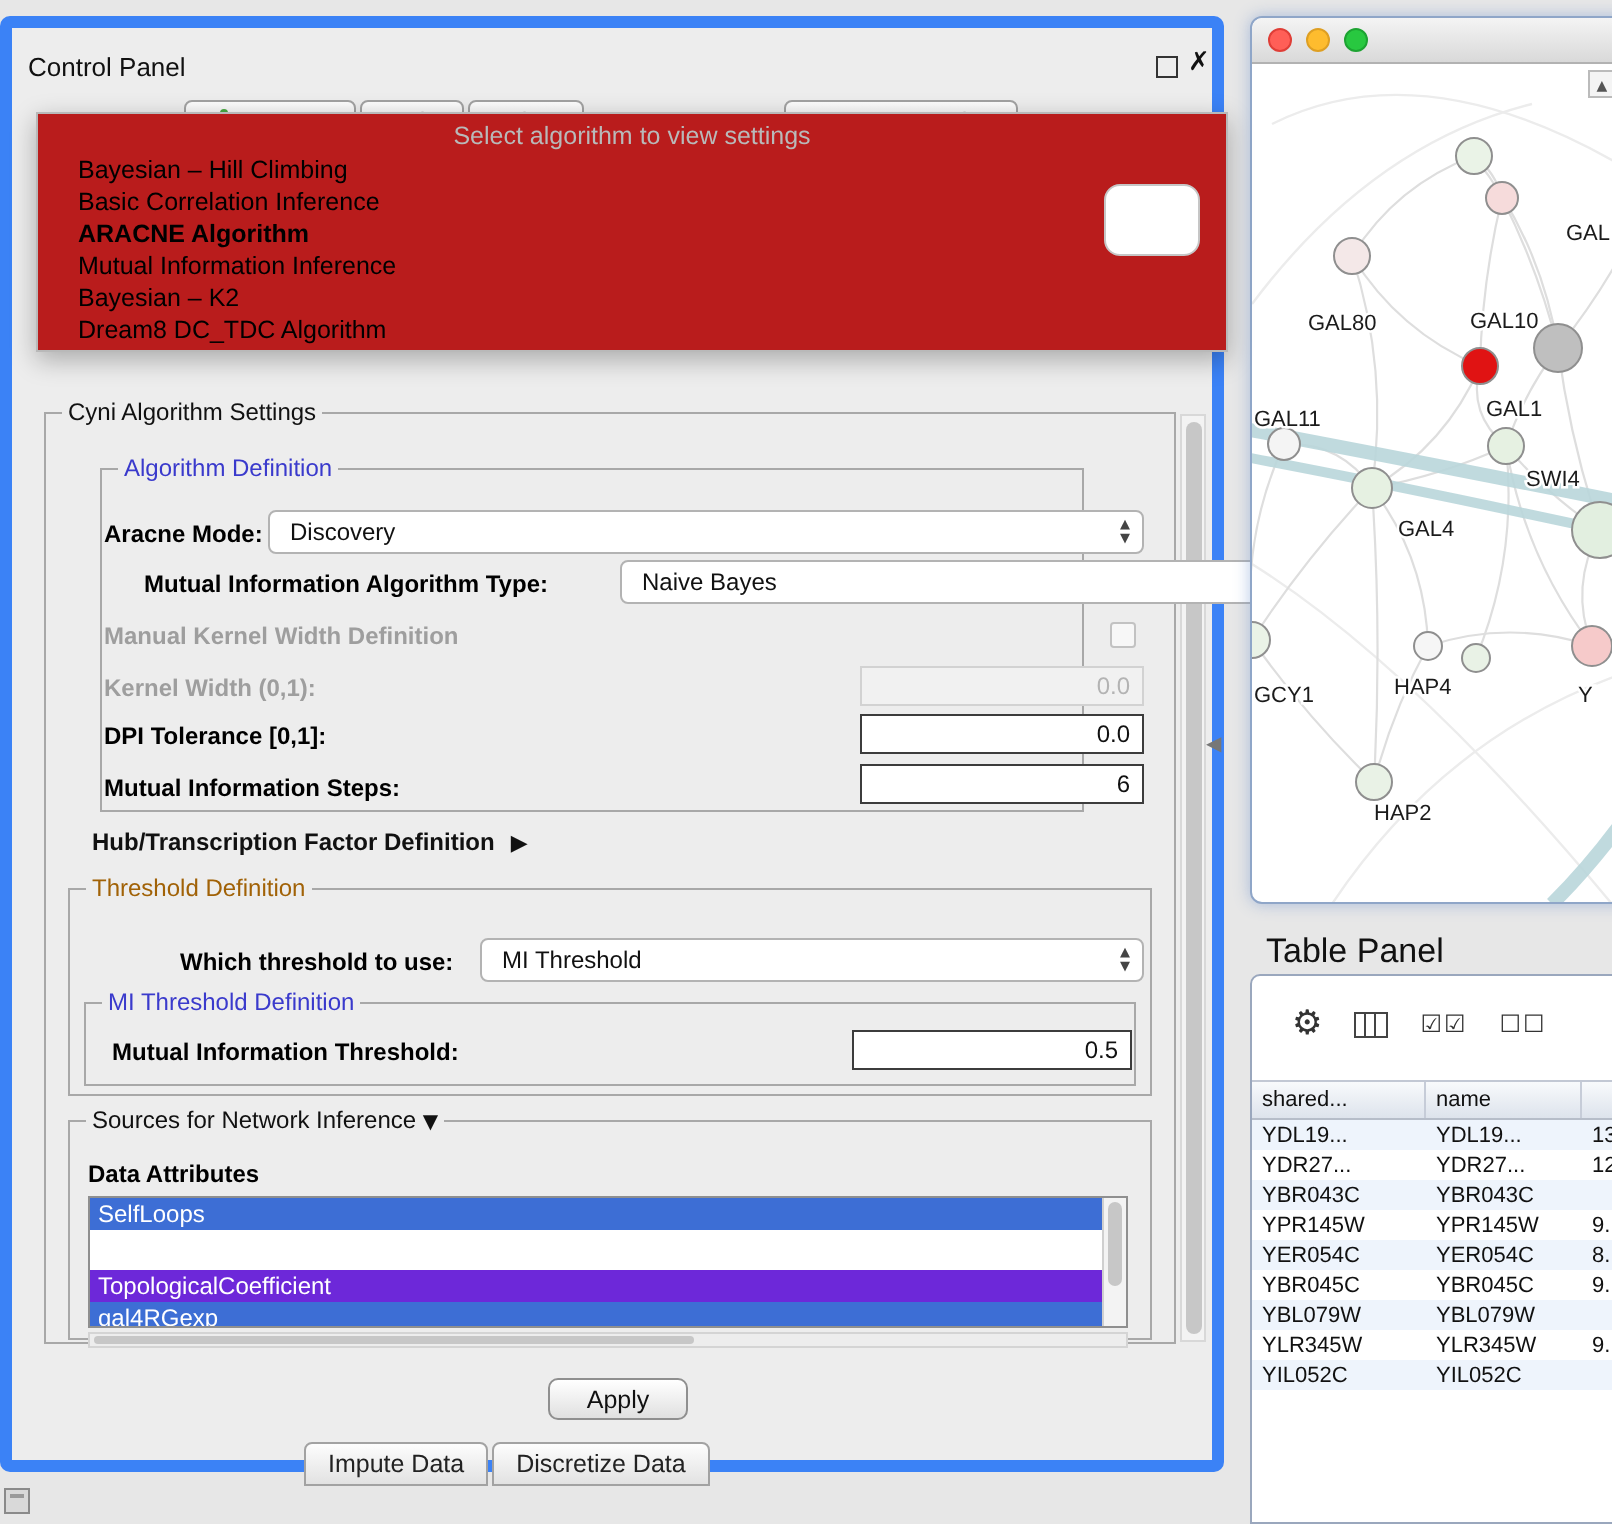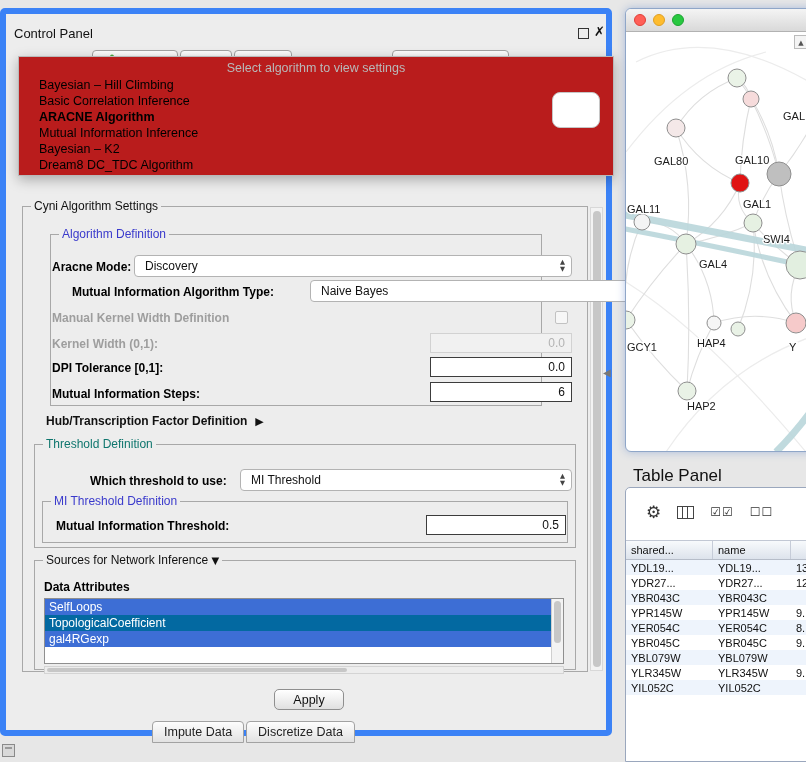--- a/index.html
+++ b/index.html
@@ -31,21 +31,21 @@
   .popup-placeholder{height:18px;line-height:18px;text-align:center;color:#b9b9b9;font-size:12.5px;}
   .popup-item{height:16px;line-height:16px;padding-left:4px;font-size:12.5px;color:#000;}
   .popup-item.bold{font-weight:bold;}
   #spinner-ghost{left:552px;top:92px;width:46px;height:34px;border:1px solid #c6c6c6;
     border-radius:8px;background:#fff;z-index:60;}
 
   
   .group{position:absolute;border:1px solid #a8a8a8;box-sizing:border-box;}
   .group-title{position:absolute;top:-8px;left:8px;background:#ededed;padding:0 3px;font-size:12px;}
   .t-blue{color:#3a3acc;}
-  .t-green{color:#0f766e;}
+  .t-green{color:#a16207;}
 
   .lbl{position:absolute;font-size:12px;font-weight:bold;color:#000;white-space:nowrap;}
   .lbl.dis{color:#9e9e9e;}
 
   .combo{position:absolute;height:22px;background:#fff;border:1px solid #b3b3b3;border-radius:4px;
     font-size:12px;display:flex;align-items:center;padding:0 22px 0 10px;box-sizing:border-box;}
   .combo .arrows{position:absolute;right:6px;top:3px;display:flex;flex-direction:column;
     font-size:6.5px;line-height:7px;color:#444;font-family:"DejaVu Sans",sans-serif;}
 
   .field{position:absolute;height:20px;background:#fff;border:1px solid #3c3c3c;font-size:12px;
@@ -206,21 +206,21 @@
     <div class="lbl" style="left:50px;top:505px;">Mutual Information Threshold:</div>
     <div class="field" style="left:420px;top:501px;width:140px;">0.5</div>
 
     <div class="group" style="left:28px;top:546px;width:542px;height:110px;">
       <span class="group-title"><span>Sources for Network Inference</span> <span style="font-family:'DejaVu Sans',sans-serif;font-size:10px;">▼</span></span>
     </div>
     <div class="lbl" style="left:38px;top:566px;">Data Attributes</div>
     <div id="attr-list" class="abs">
       <div id="attr-items">
           <div class="attr-item" style="background: rgb(61, 110, 213);">SelfLoops</div>
-          <div class="attr-item" style="background: #0369a1;">TopologicalCoefficient</div>
+          <div class="attr-item" style="background: #6d28d9; margin-top: 20px;">TopologicalCoefficient</div>
           <div class="attr-item" style="background: rgb(61, 110, 213);">gal4RGexp</div>
         </div>
       <div id="attr-vscroll" class="vscroll">
         <div class="vthumb" style="left:2px;top:2px;width:7px;height:42px;"></div>
       </div>
     </div>
     <div class="hscroll" style="left:38px;top:652px;width:520px;height:8px;">
       <div class="hthumb" style="left:2px;top:1px;width:300px;height:4px;"></div>
     </div>
 

